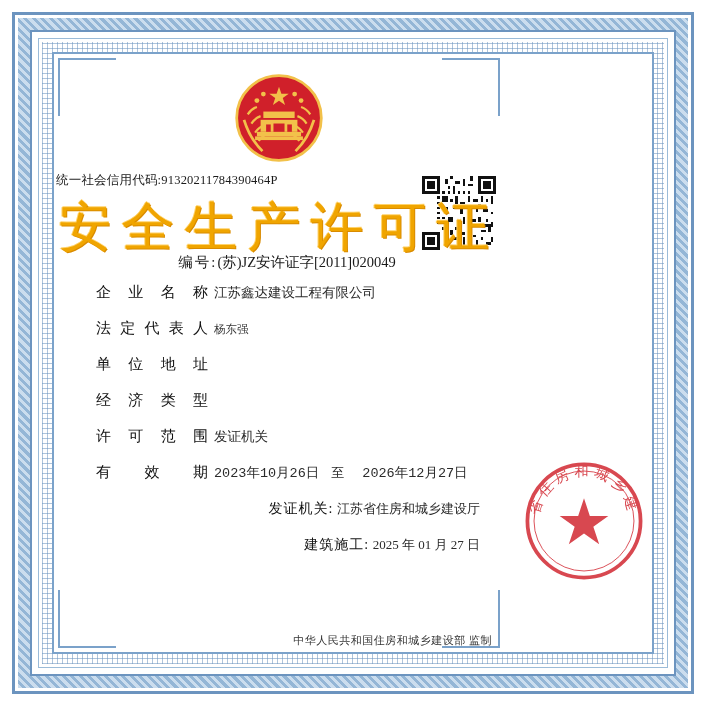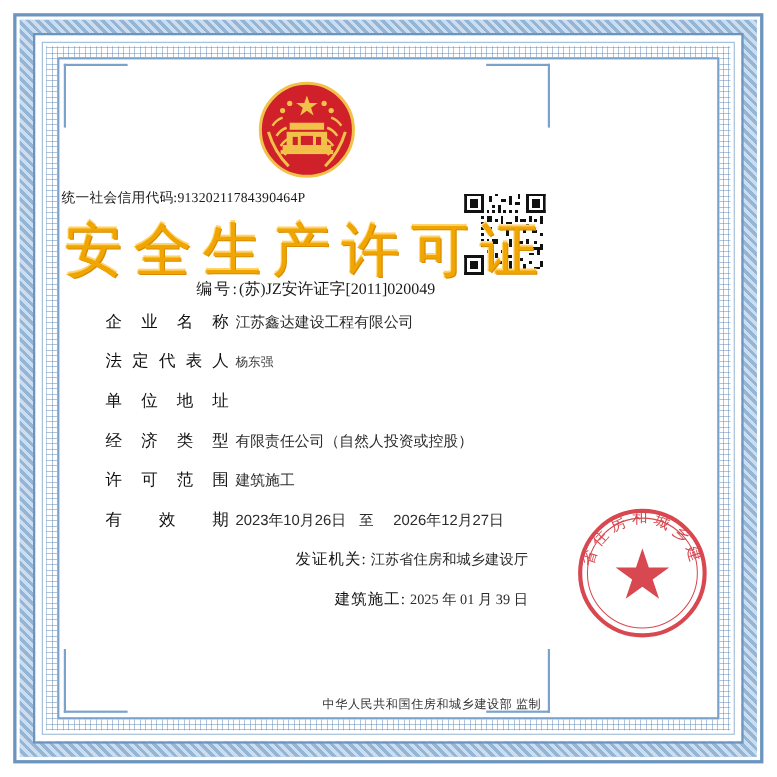--- a/index.html
+++ b/index.html
@@ -175,21 +175,21 @@
     letter-spacing: 0px;
     display: flex;
     justify-content: space-between;
     font-family: "Liberation Serif", "DejaVu Serif", serif;
   }
   .row .label span { display: inline-block; }
   .row .value {
     font-size: 13.5px;
     color: #2b2b2b;
     margin-left: 6px;
-    font-family: Liberation Sans, sans-serif;
+    font-family: Liberation Mono, monospace;
   }
   .row .value.small { font-size: 11.5px; color: #3a3a3a; }
   .date-sep { margin: 0 12px; font-size: 13px; color: #2b2b2b; }
 
   
   .issuer {
     position: absolute;
     right: 78px;
     top: 500px;
     text-align: right;
@@ -403,31 +403,30 @@
       </div>
     </div>
 
     <div class="row">
       <div class="label">
         <span>经</span>
         <span>济</span>
         <span>类</span>
         <span>型</span>
       </div>
-      <div class="value">有限责任公司（自然人投资或控股）</div>
     </div>
 
     <div class="row">
       <div class="label">
         <span>许</span>
         <span>可</span>
         <span>范</span>
         <span>围</span>
       </div>
-      <div class="value">建筑施工</div>
+      <div class="value">发证机关</div>
     </div>
 
     <div class="row">
       <div class="label">
         <span>有</span>
         <span>效</span>
         <span>期</span>
       </div>
       <div class="value">2023年10月26日</div>
       <div class="date-sep">至</div>
@@ -436,21 +435,21 @@
 
   </div>
 
   <div class="issuer">
     <div class="line">
       <span class="ilabel">发证机关:</span>
       <span class="ivalue">江苏省住房和城乡建设厅</span>
     </div>
     <div class="line">
       <span class="ilabel">建筑施工:</span>
-      <span class="ivalue">2025 年 01 月 39 日</span>
+      <span class="ivalue">2025 年 01 月 27 日</span>
     </div>
   </div>
 
   <div class="seal">
     <svg viewBox="0 0 140 140" width="132" height="132" aria-hidden="true">
       <defs>
         <path id="sealArc" d="M 22,70 A 48,48 0 1 1 118,70"></path>
       </defs>
       <circle cx="70" cy="70" r="60" fill="none" stroke="#d0202a" stroke-width="4"></circle>
       <circle cx="70" cy="70" r="53" fill="none" stroke="#d0202a" stroke-width="1"></circle>

